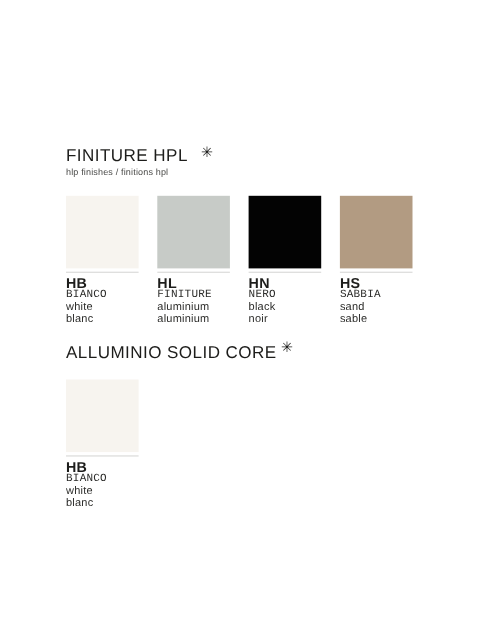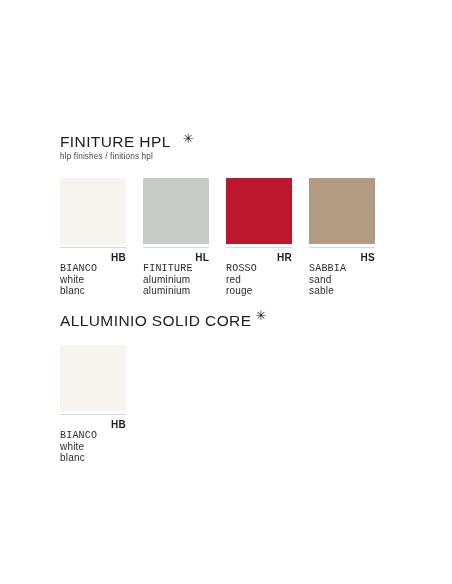--- a/index.html
+++ b/index.html
@@ -95,26 +95,25 @@
     width: 66px;
     height: 1px;
     background: #d8d8d6;
     margin-top: 3px;
   }
 
   .swatch-meta {
     padding-top: 4px;
   }
   .swatch-code {
-    font-size: 10px;
+    font-size: 13px;
     font-weight: 700;
     letter-spacing: 0.25px;
     color: #1d1d1b;
     line-height: 11px;
-    text-align: right;
   }
   .swatch-name {
     font-size: 10px;
     letter-spacing: 0.2px;
     color: #2b2b29;
     line-height: 11px;
     font-family: Liberation Mono, monospace;
   }
   .swatch-en, .swatch-fr {
     font-size: 10px;
@@ -154,31 +153,31 @@
         <span class="swatch-chip" style="background:#C7CBC7"></span>
         <div class="swatch-rule"></div>
         <div class="swatch-meta">
           <div class="swatch-code">HL</div>
           <div class="swatch-name">FINITURE</div>
           <div class="swatch-en">aluminium</div>
           <div class="swatch-fr">aluminium</div>
         </div>
       </div>
 
-
-      <div class="swatch-cell">
-        <span class="swatch-chip" style="background:#BD1730"></span>
-        <div class="swatch-rule"></div>
-        <div class="swatch-meta">
-          <div class="swatch-code">HR</div>
-          <div class="swatch-name">ROSSO</div>
-          <div class="swatch-en">red</div>
-          <div class="swatch-fr">rouge</div>
-        </div>
-      </div>
+      <div class="swatch-cell">
+        <span class="swatch-chip" style="background:#030303"></span>
+        <div class="swatch-rule"></div>
+        <div class="swatch-meta">
+          <div class="swatch-code">HN</div>
+          <div class="swatch-name">NERO</div>
+          <div class="swatch-en">black</div>
+          <div class="swatch-fr">noir</div>
+        </div>
+      </div>
+
 
       <div class="swatch-cell">
         <span class="swatch-chip" style="background:#B29B82"></span>
         <div class="swatch-rule"></div>
         <div class="swatch-meta">
           <div class="swatch-code">HS</div>
           <div class="swatch-name">SABBIA</div>
           <div class="swatch-en">sand</div>
           <div class="swatch-fr">sable</div>
         </div>

